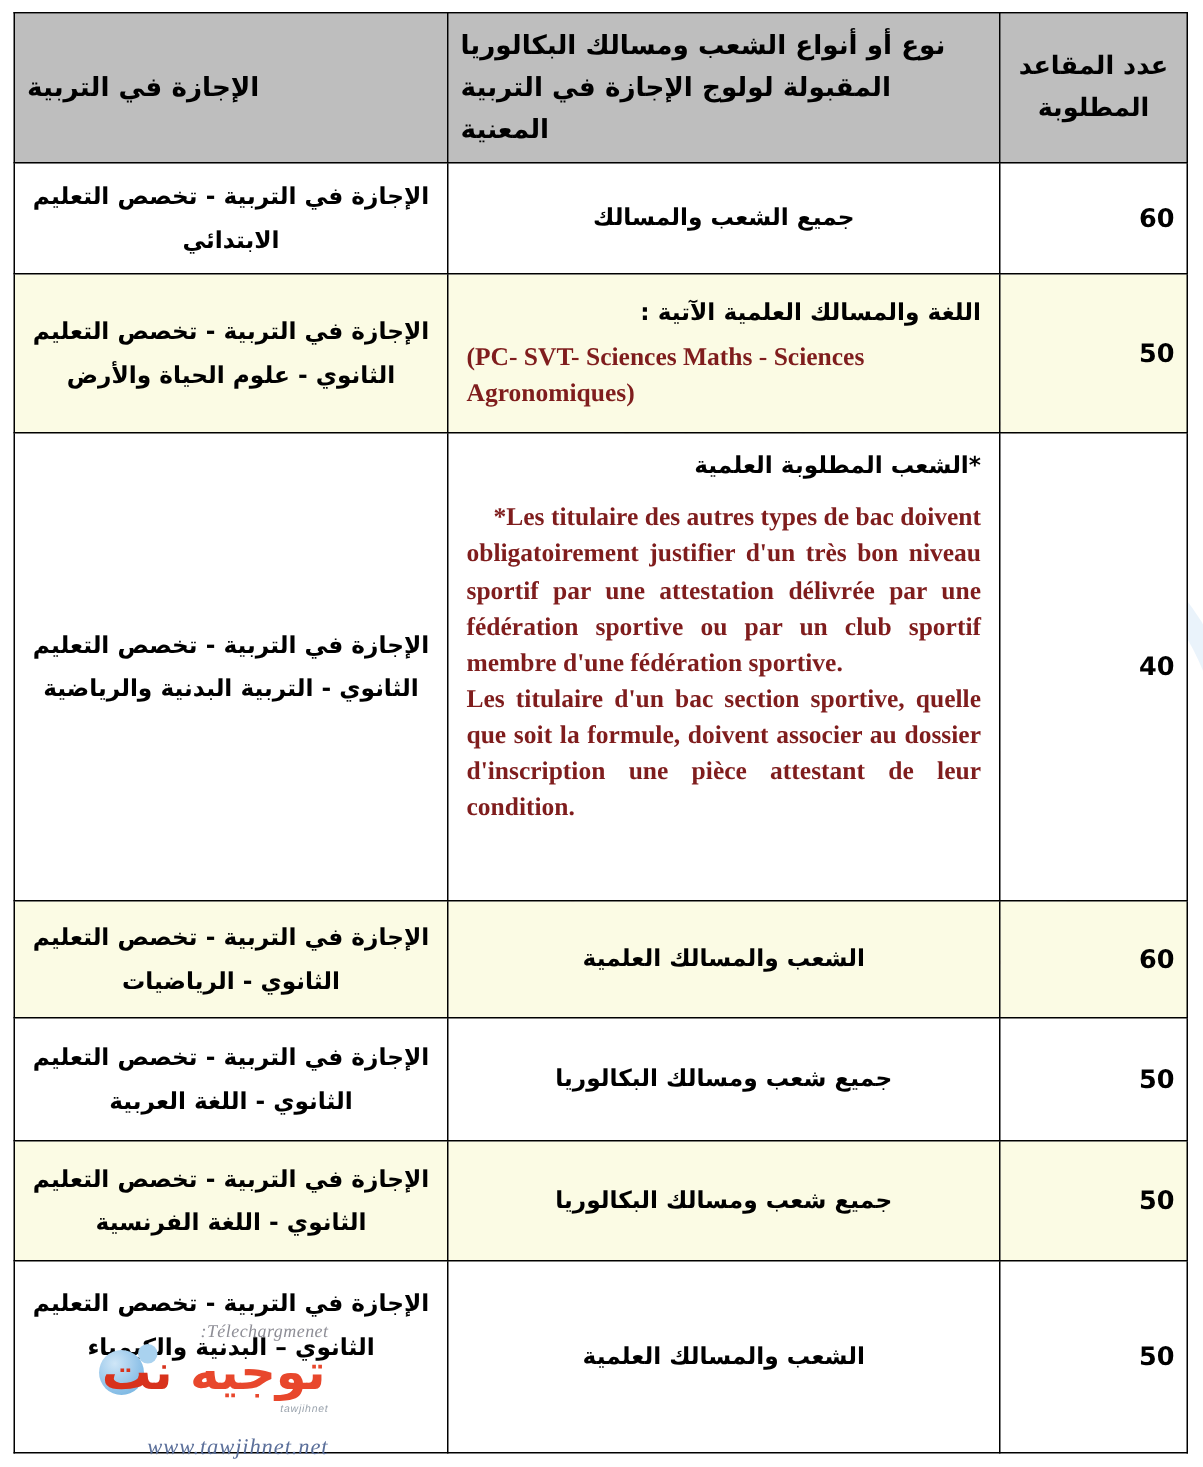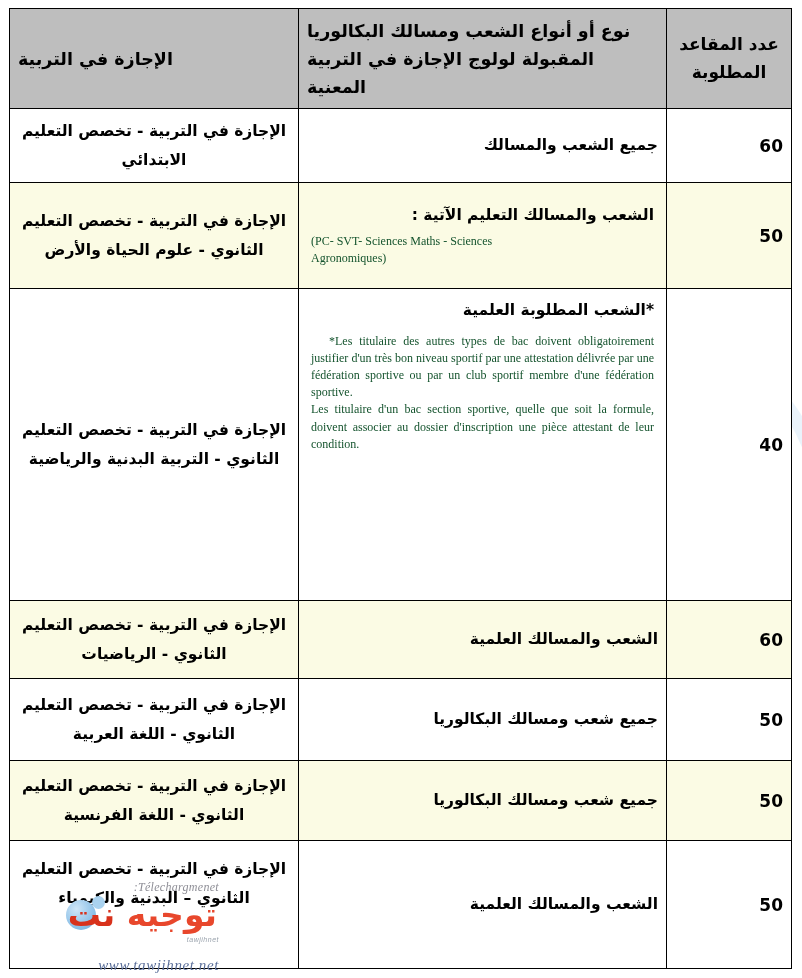--- a/index.html
+++ b/index.html
@@ -140,21 +140,21 @@
   tr.band-cream > td { background: #fbfbe4; }
   tr.band-white > td { background: #ffffff; }
 
   td.seats {
     font-family: "DejaVu Sans", sans-serif;
     font-weight: bold;
     font-size: 17px;
     color: #000;
   }
   td.types {
-    text-align: right;
+    text-align: center;
     font-family: "DejaVu Sans", sans-serif;
     font-weight: bold;
     font-size: 15.5px;
     line-height: 1.7;
     color: #000;
   }
   td.degree {
     text-align: center;
     font-family: "DejaVu Sans", sans-serif;
     font-weight: bold;
@@ -176,24 +176,24 @@
     font-family: "DejaVu Sans", sans-serif;
     font-weight: bold;
     font-size: 15.5px;
     margin-bottom: 10px;
   }
   .fr-block {
     direction: ltr;
     text-align: justify;
     text-align-last: left;
     font-family: "Liberation Serif", serif;
-    font-weight: normal;
-    font-size: 12px;
+    font-weight: bold;
+    font-size: 17px;
     line-height: 1.42;
-    color: #14532d;
+    color: #7f1d1d;
   }
   .fr-block p { margin: 0; }
   .fr-block p.indent { text-indent: 18px; }
 
   
   .logo-wm {
     position: absolute;
     left: 4px;
     bottom: 4px;
     z-index: 5;
@@ -305,21 +305,21 @@
         <td class="types">جميع الشعب والمسالك</td>
         <td class="degree">
           <div>الإجازة في التربية - تخصص التعليم</div>
           <div>الابتدائي</div>
         </td>
       </tr>
 
       <tr class="band-cream" style="height:106px">
         <td class="seats">50</td>
         <td class="types rich">
-          <div class="ar-head" style="margin-bottom:4px">الشعب والمسالك التعليم الآتية :</div>
+          <div class="ar-head" style="margin-bottom:4px">اللغة والمسالك العلمية الآتية :</div>
           <div class="fr-block">
             <p>(PC- SVT- Sciences Maths - Sciences</p>
             <p>Agronomiques)</p>
           </div>
         </td>
         <td class="degree">
           <div>الإجازة في التربية - تخصص التعليم</div>
           <div>الثانوي - علوم الحياة والأرض</div>
         </td>
       </tr>

